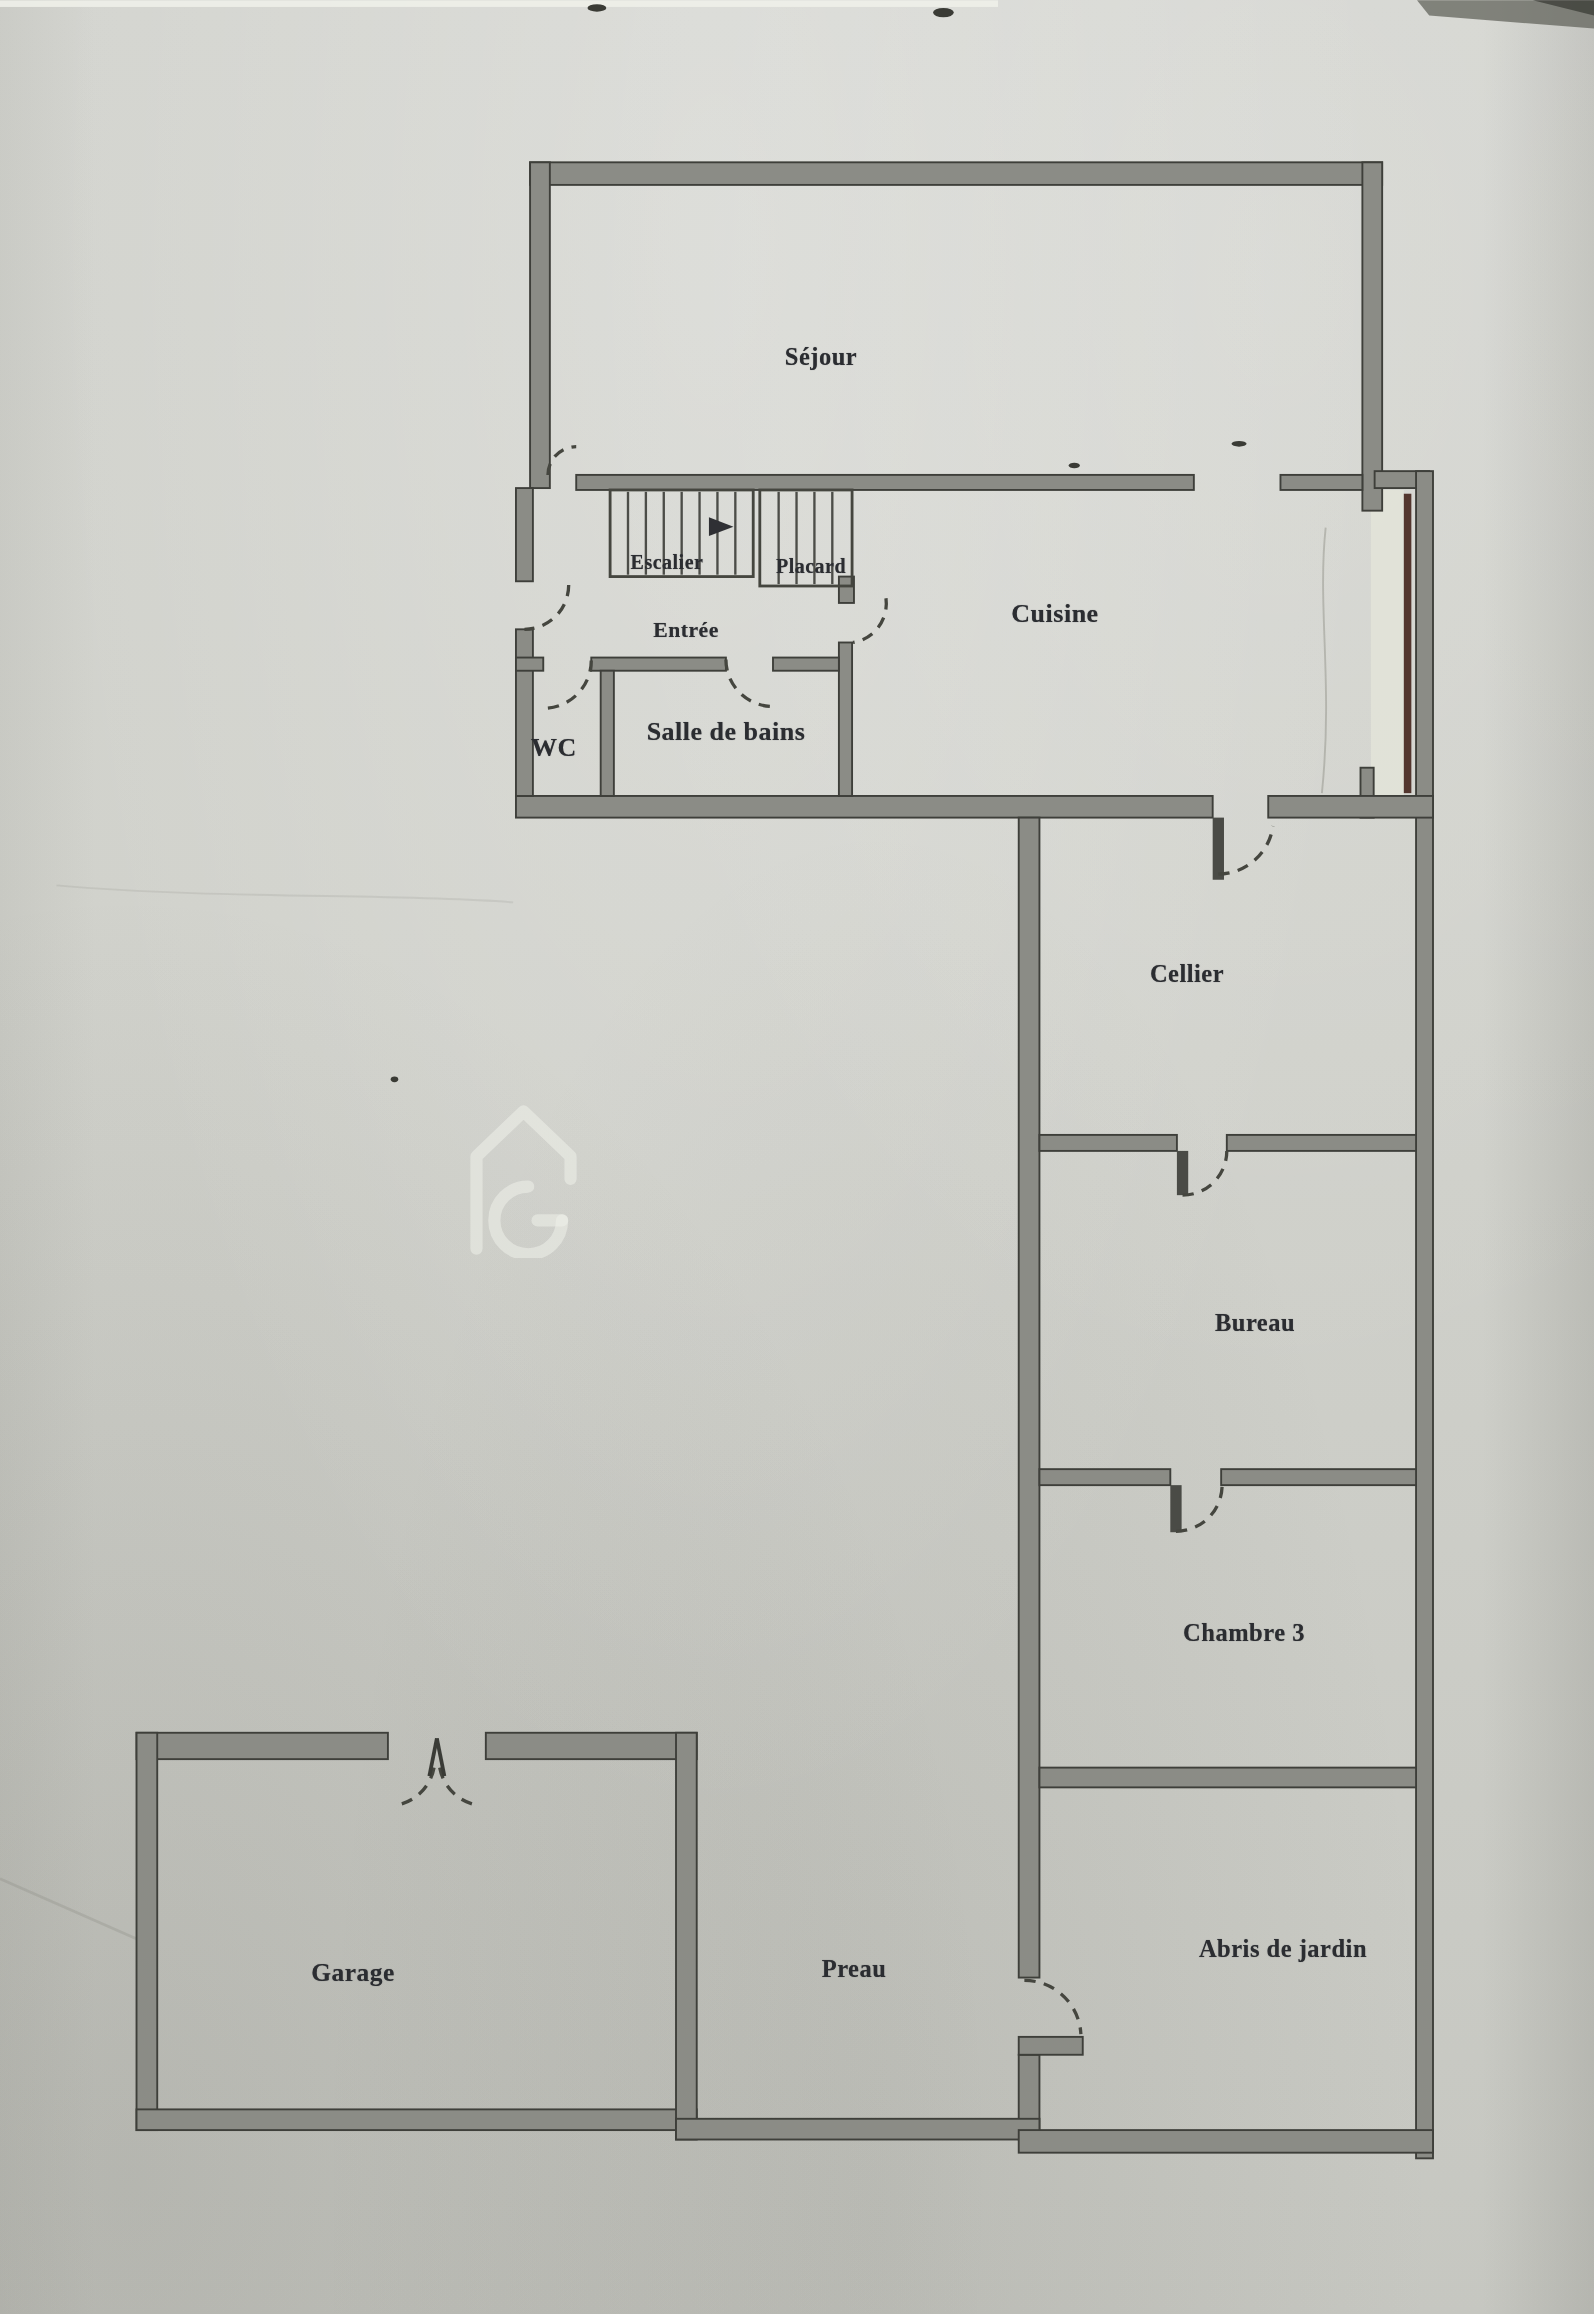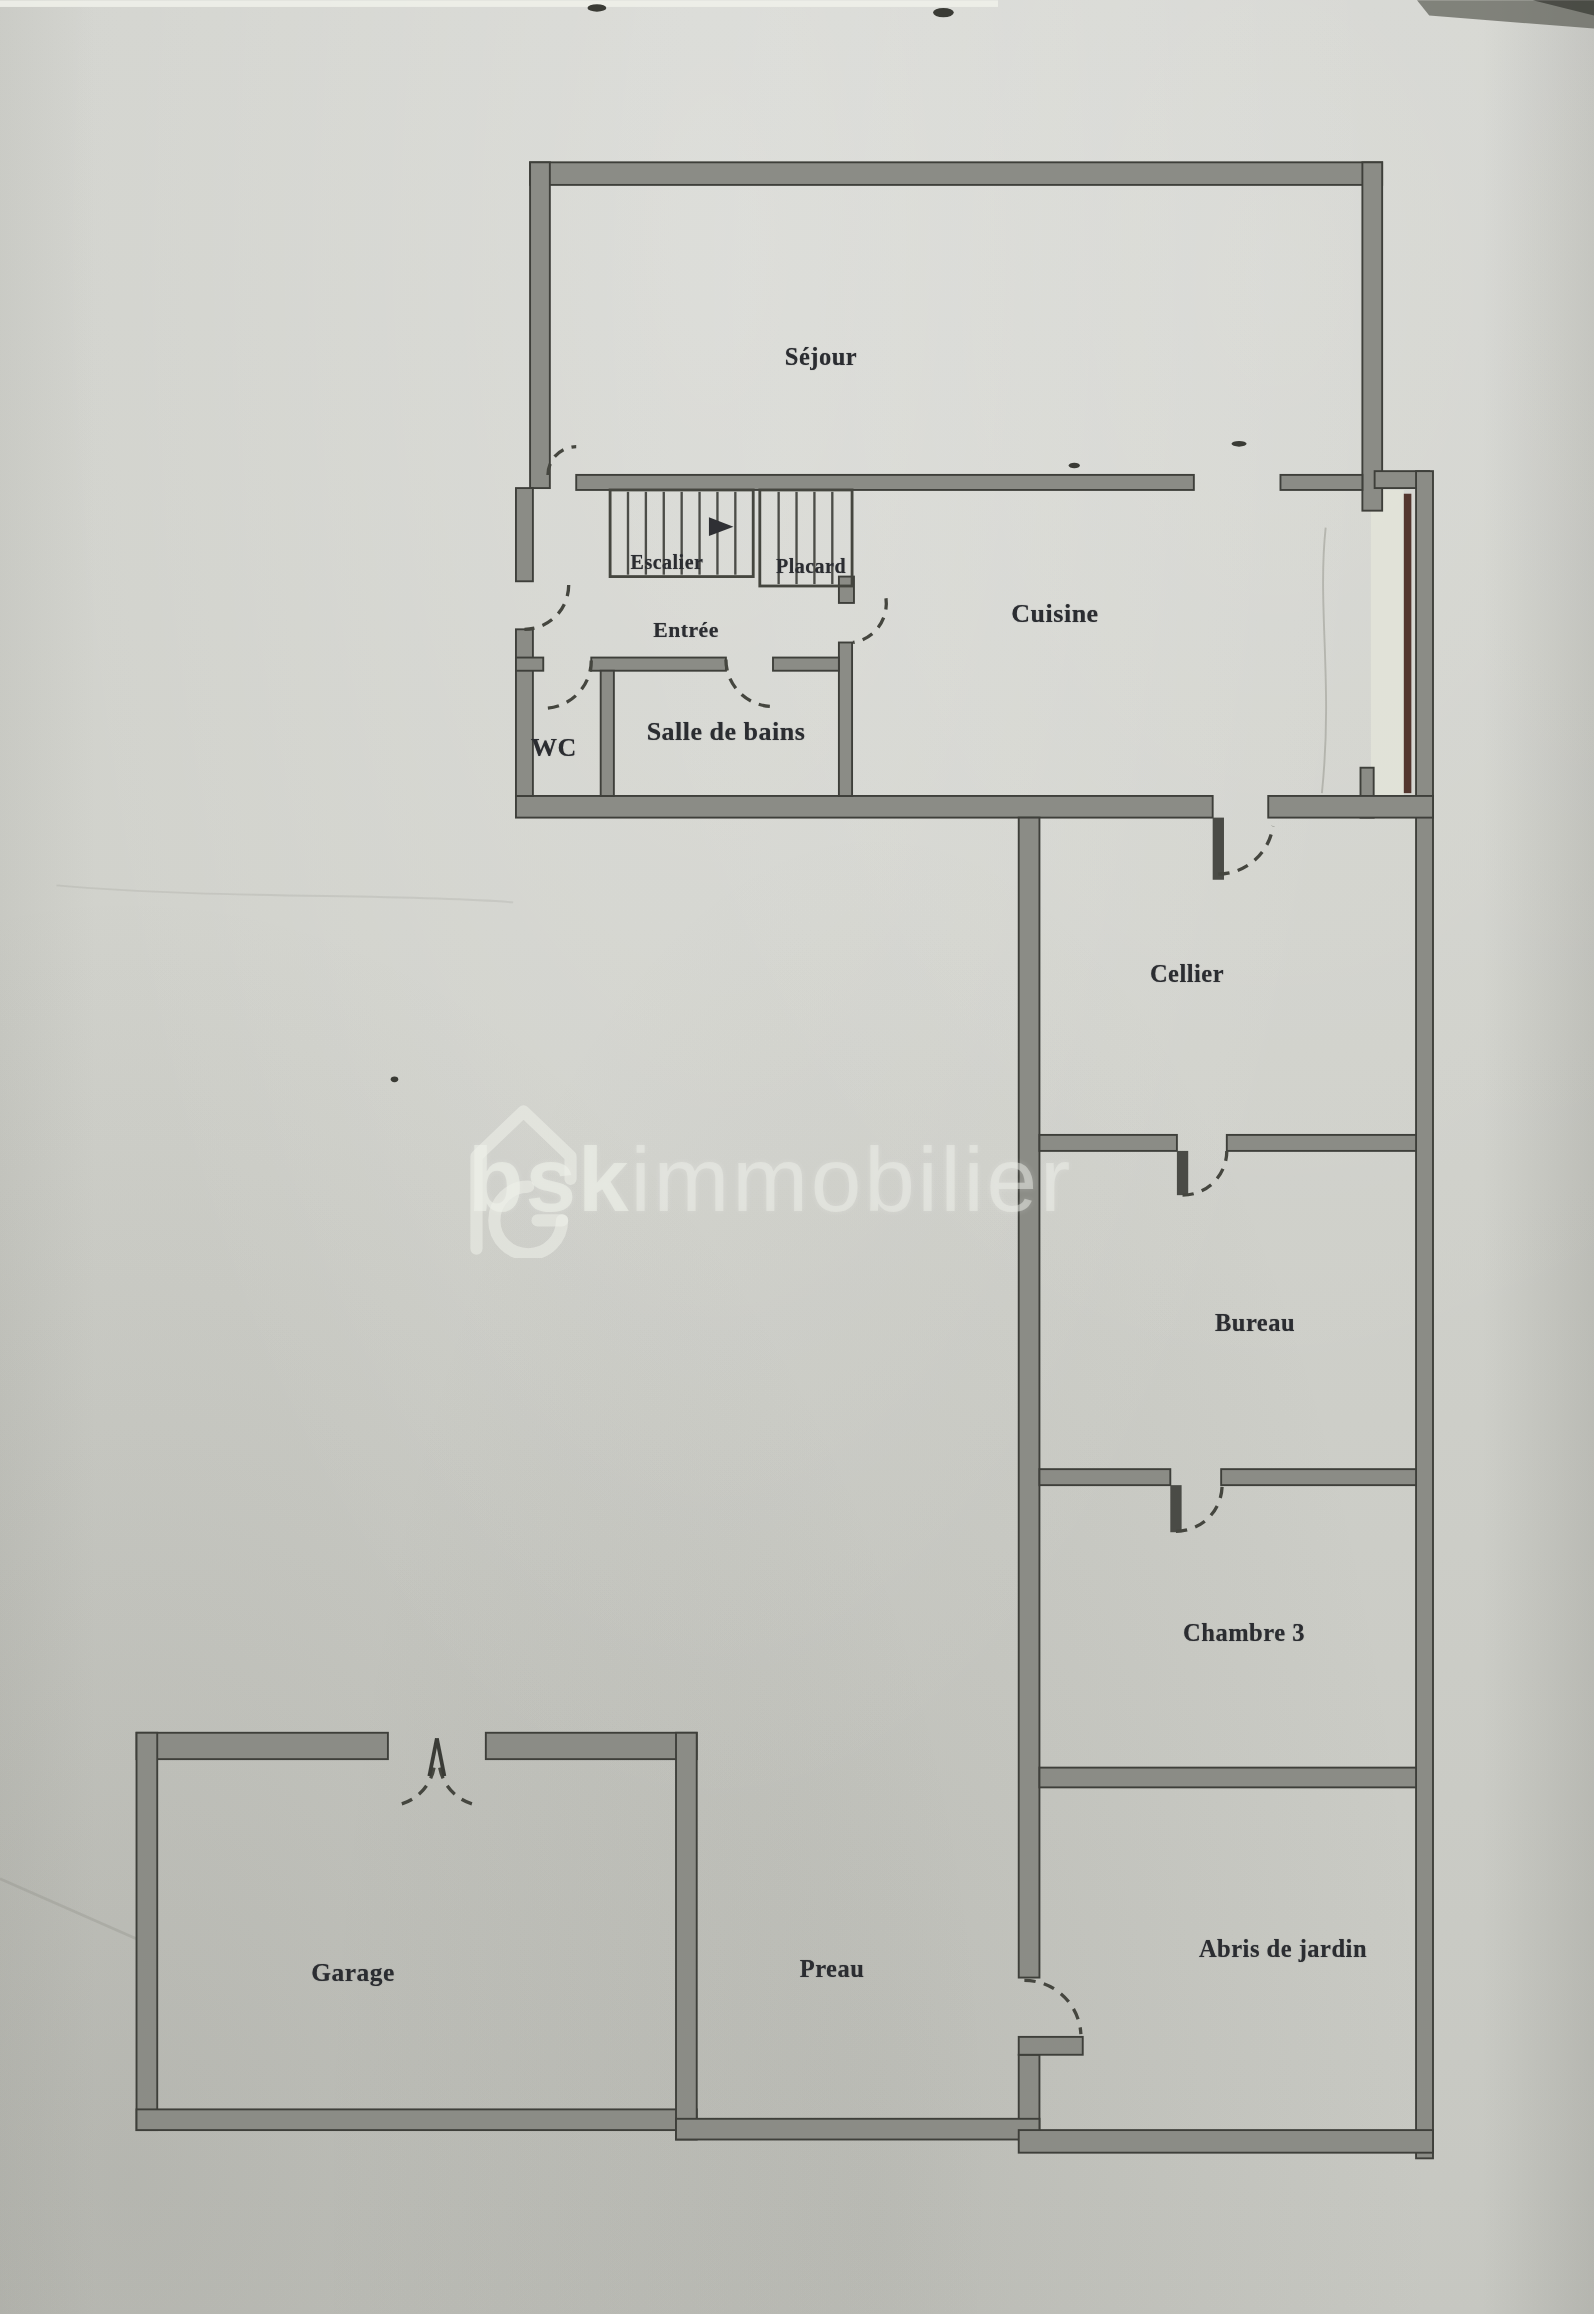--- a/index.html
+++ b/index.html
@@ -150,31 +150,28 @@
     <div class="lab-21" style="left:667px;top:524px;">Escalier</div>
     <div class="lab-21" style="left:811px;top:528px;">Placard</div>
     <div class="lab-23" style="left:686px;top:630px;">Entrée</div>
     <div class="lab-24" style="left:1055px;top:614px;">Cuisine</div>
     <div class="lab-24" style="left:554px;top:748px;">WC</div>
     <div class="lab-24" style="left:726px;top:732px;">Salle de bains</div>
     <div class="lab-26" style="left:1150px;top:974px;">Cellier</div>
     <div class="lab-26" style="left:1218px;top:1323px;">Bureau</div>
     <div class="lab-26" style="left:1207px;top:1633px;">Chambre 3</div>
     <div class="lab-27" style="left:353px;top:1972px;">Garage</div>
-    <div class="lab-26" style="left:795px;top:1969px;">Preau</div>
+    <div class="lab-26" style="left:817px;top:1969px;">Preau</div>
     <div class="lab-26" style="left:1246px;top:1949px;">Abris de jardin</div>
   </div>
 
   <div class="watermark">
     <svg width="111" height="158" viewBox="0 0 118 168">
       <g fill="none" stroke="rgba(238,241,234,.55)" stroke-width="13" stroke-linecap="round" stroke-linejoin="round">
         <path d="M 9,158 L 9,60 L 59,12 L 109,60 L 109,84"></path>
         <path d="M 100,128 A 36,36 0 1 1 64,92"></path>
         <path d="M 100,128 L 74,128"></path>
       </g>
     </svg>
-    <div class="wm-text">
-      <span class="wm-bold">bsk</span><span class="wm-light">immobilier</span>
-    </div>
   </div>
 
 </div>
 
 
 </body></html>

